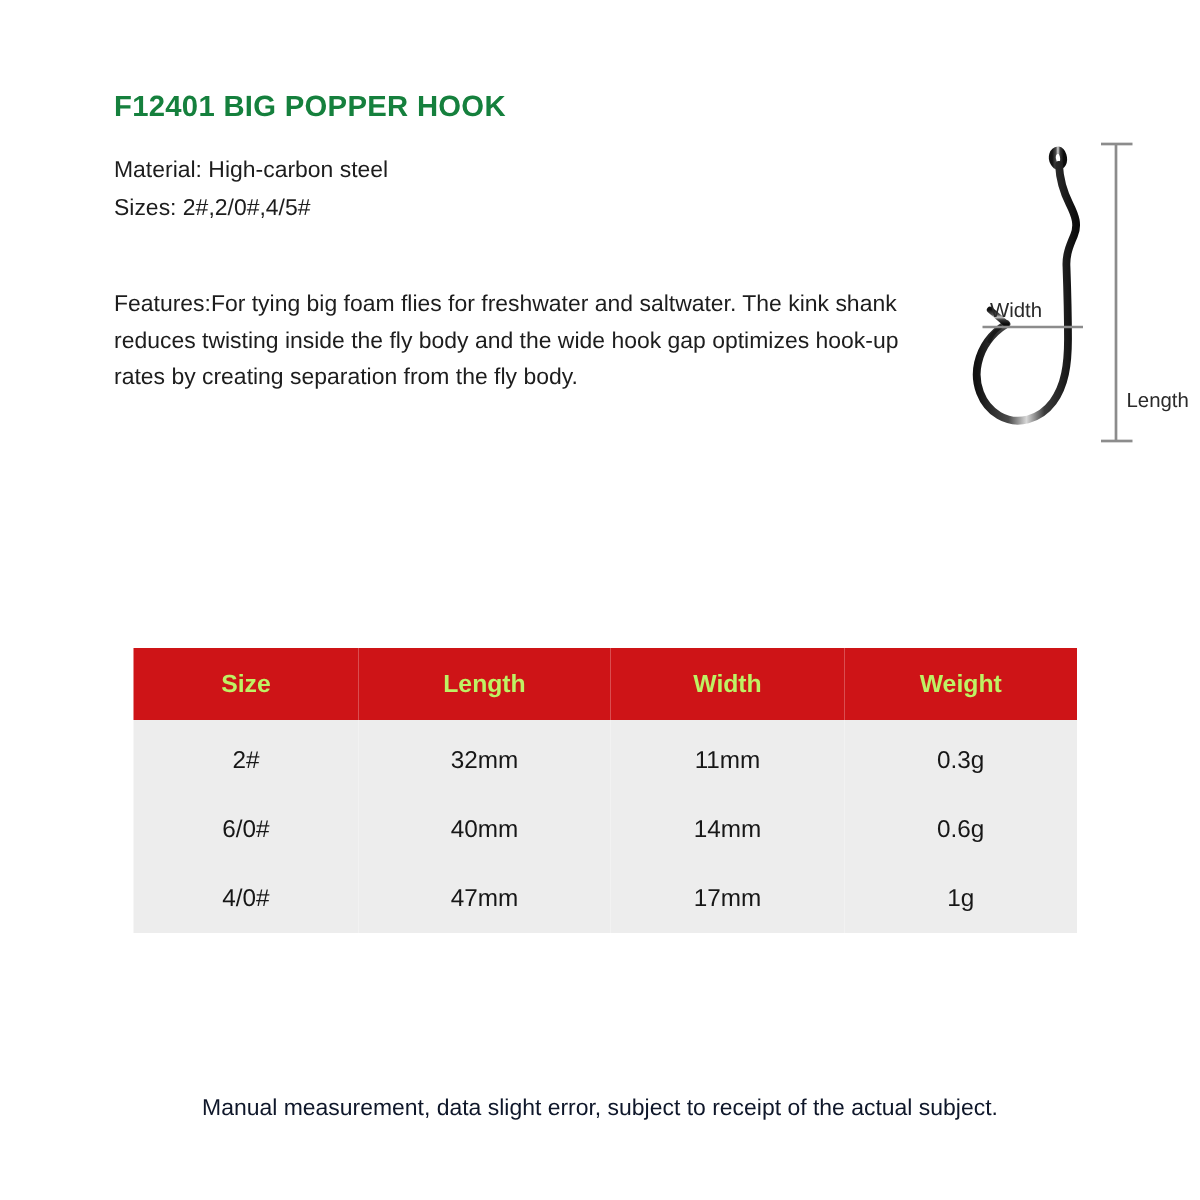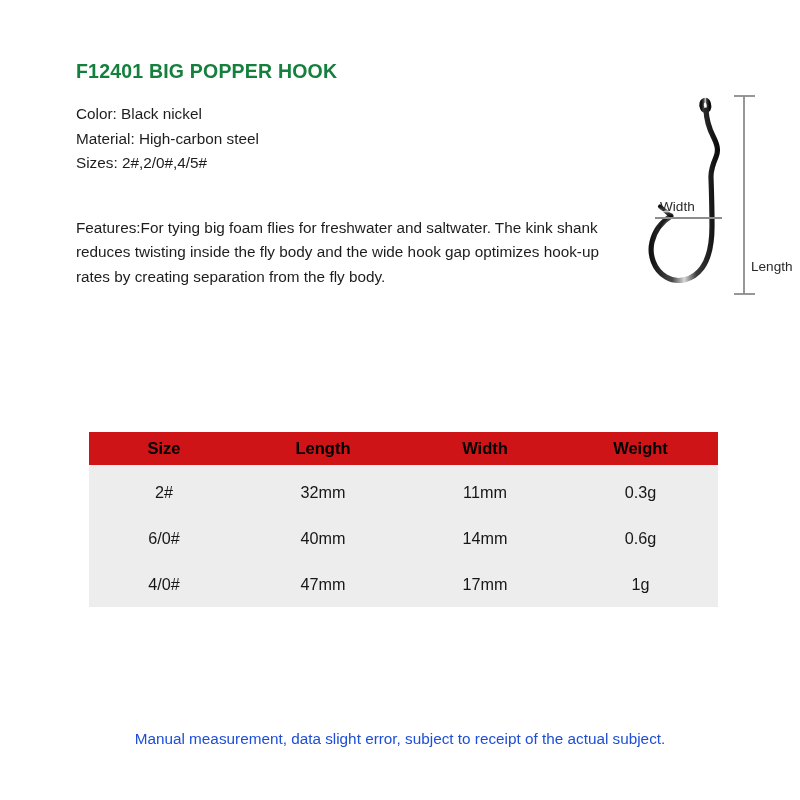--- a/index.html
+++ b/index.html
@@ -81,24 +81,24 @@
   #spec-table {
     position: absolute;
     left: 89px;
     top: 432px;
     width: 629px;
     border-collapse: collapse;
     table-layout: fixed;
   }
   #spec-table th {
     background: #ce1417;
-    color: #000000;
+    color: #bef264;
     font-size: 16.5px;
     font-weight: bold;
-    height: 33px;
+    height: 48px;
     text-align: center;
     border: none;
     padding: 0;
   }
   #spec-table th:last-child {
     background: #ce1417;
   }
   #spec-table td {
     background: #ededed;
     color: #171717;
@@ -120,31 +120,30 @@
   .col-weight { width: 155px; }
 
   
   #footer-note {
     position: absolute;
     left: 0;
     top: 730px;
     width: 800px;
     text-align: center;
     font-size: 15.3px;
-    color: #1d4ed8;
+    color: #0f172a;
     white-space: nowrap;
   }
 </style>
 </head>
 <body>
 
 <div id="product-title">F12401 BIG POPPER HOOK</div>
 
 <div id="spec-block">
-  <div class="spec-line">Color: Black nickel</div>
   <div class="spec-line">Material: High-carbon steel</div>
   <div class="spec-line">Sizes: 2#,2/0#,4/5#</div>
   <div class="spec-para">Features:For tying big foam flies for freshwater and saltwater. The kink shank reduces twisting inside the fly body and the wide hook gap optimizes hook-up rates by creating separation from the fly body.</div>
 </div>
 
 <div id="hook-figure">
 
   <svg id="hook-svg" width="170" height="230" viewBox="0 0 170 230">
     <defs>
       <linearGradient id="metalGrad" x1="0" y1="0" x2="1" y2="0">

